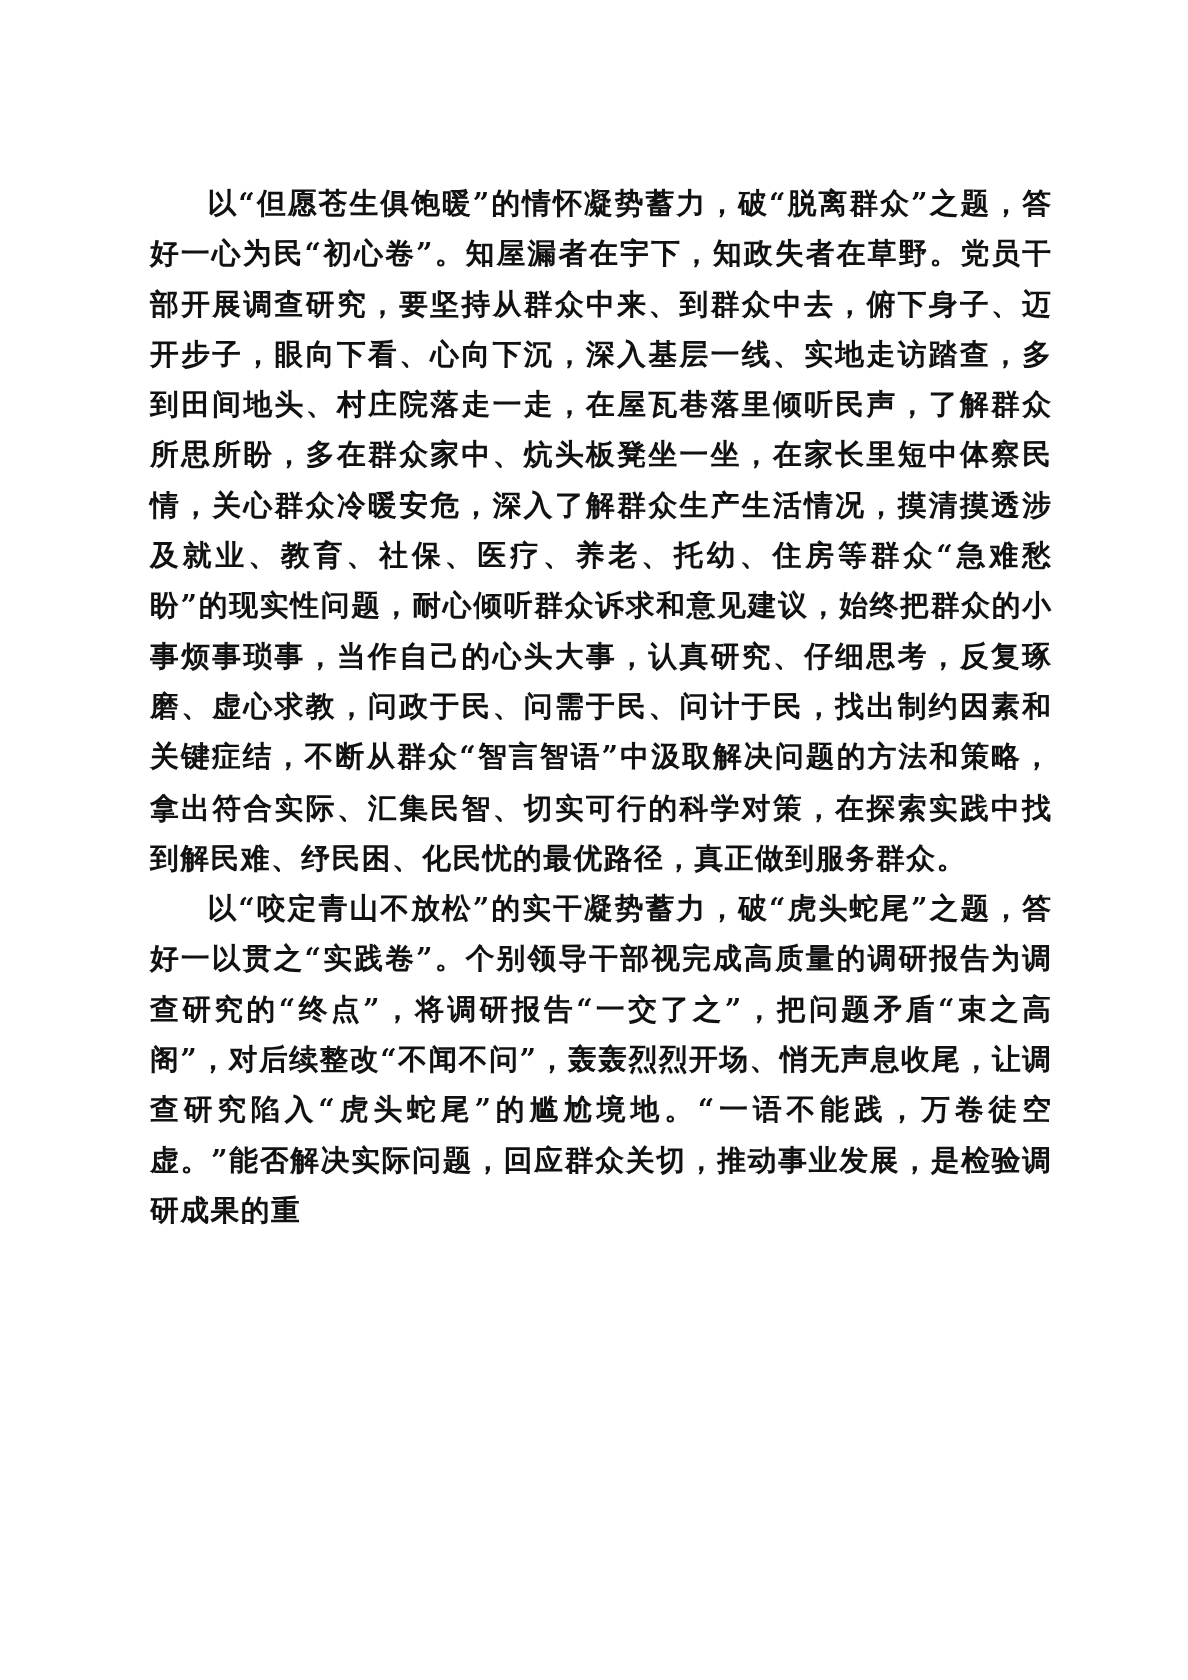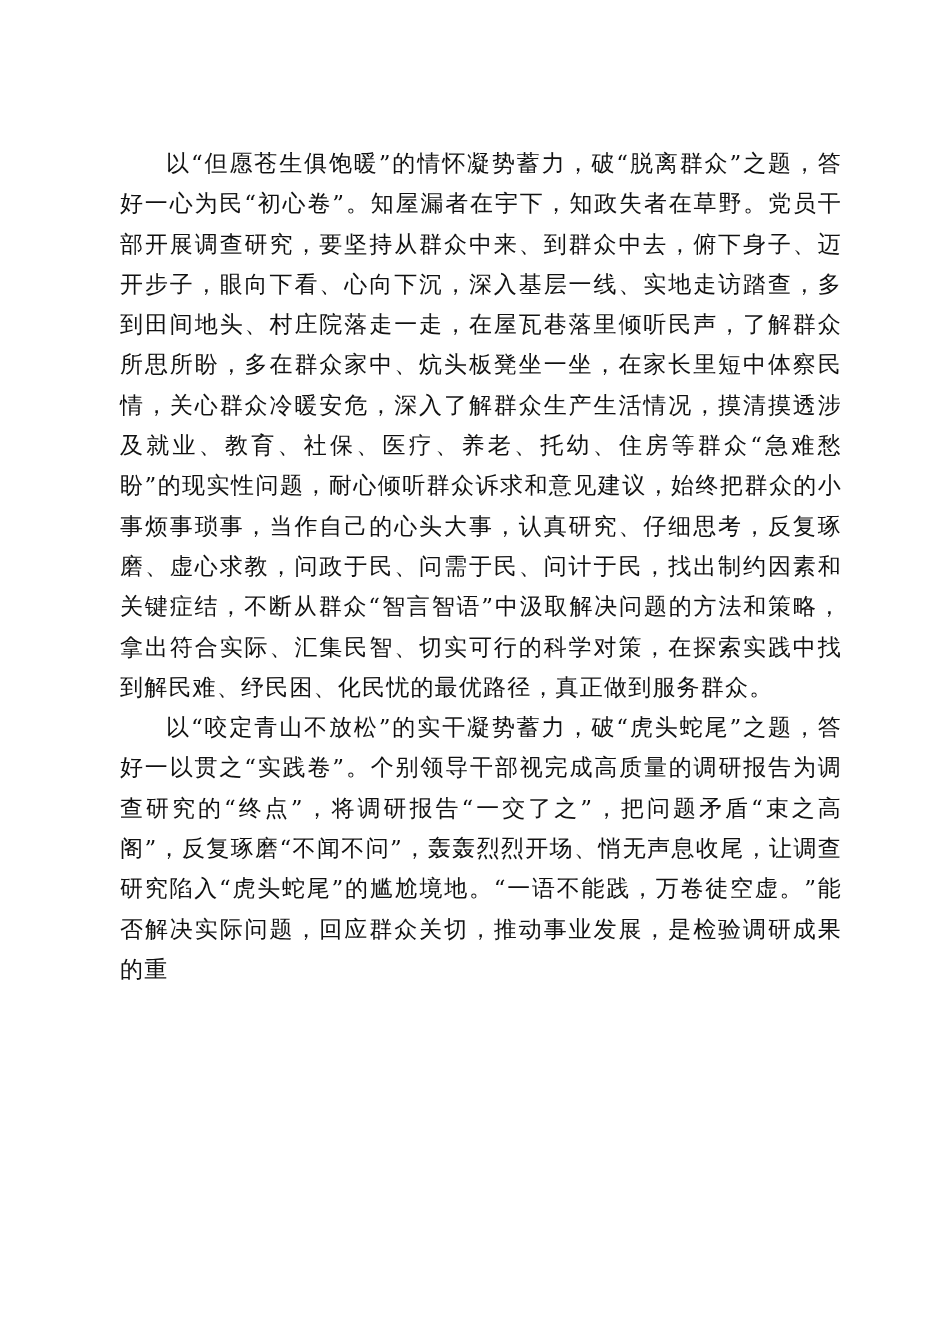--- a/index.html
+++ b/index.html
@@ -13,20 +13,21 @@
     position: relative;
     overflow: hidden;
   }
   .page {
     position: absolute;
     left: 0;
     top: 0;
     width: 950px;
     height: 1344px;
     background: #ffffff;
+    font-weight: bold;
   }
   .body-text {
     position: absolute;
     left: 120px;
     top: 143px;
     width: 722px;
     color: #111111;
     font-family: "DejaVu Serif", "Liberation Serif", serif;
     font-size: 23px;
     line-height: 40.3px;
@@ -39,15 +40,15 @@
     text-justify: inter-character;
     word-break: break-all;
   }
 </style>
 </head>
 <body>
 
 <div class="page">
   <div class="body-text">
     <p class="para">以“但愿苍生俱饱暖”的情怀凝势蓄力，破“脱离群众”之题，答好一心为民“初心卷”。知屋漏者在宇下，知政失者在草野。党员干部开展调查研究，要坚持从群众中来、到群众中去，俯下身子、迈开步子，眼向下看、心向下沉，深入基层一线、实地走访踏查，多到田间地头、村庄院落走一走，在屋瓦巷落里倾听民声，了解群众所思所盼，多在群众家中、炕头板凳坐一坐，在家长里短中体察民情，关心群众冷暖安危，深入了解群众生产生活情况，摸清摸透涉及就业、教育、社保、医疗、养老、托幼、住房等群众“急难愁盼”的现实性问题，耐心倾听群众诉求和意见建议，始终把群众的小事烦事琐事，当作自己的心头大事，认真研究、仔细思考，反复琢磨、虚心求教，问政于民、问需于民、问计于民，找出制约因素和关键症结，不断从群众“智言智语”中汲取解决问题的方法和策略，拿出符合实际、汇集民智、切实可行的科学对策，在探索实践中找到解民难、纾民困、化民忧的最优路径，真正做到服务群众。</p>
-    <p class="para">以“咬定青山不放松”的实干凝势蓄力，破“虎头蛇尾”之题，答好一以贯之“实践卷”。个别领导干部视完成高质量的调研报告为调查研究的“终点”，将调研报告“一交了之”，把问题矛盾“束之高阁”，反复琢磨“不闻不问”，轰轰烈烈开场、悄无声息收尾，让调查研究陷入“虎头蛇尾”的尴尬境地。“一语不能践，万卷徒空虚。”能否解决实际问题，回应群众关切，推动事业发展，是检验调研成果的重</p>
+    <p class="para">以“咬定青山不放松”的实干凝势蓄力，破“虎头蛇尾”之题，答好一以贯之“实践卷”。个别领导干部视完成高质量的调研报告为调查研究的“终点”，将调研报告“一交了之”，把问题矛盾“束之高阁”，对后续整改“不闻不问”，轰轰烈烈开场、悄无声息收尾，让调查研究陷入“虎头蛇尾”的尴尬境地。“一语不能践，万卷徒空虚。”能否解决实际问题，回应群众关切，推动事业发展，是检验调研成果的重</p>
   </div>
 </div>
 
 </body></html>

